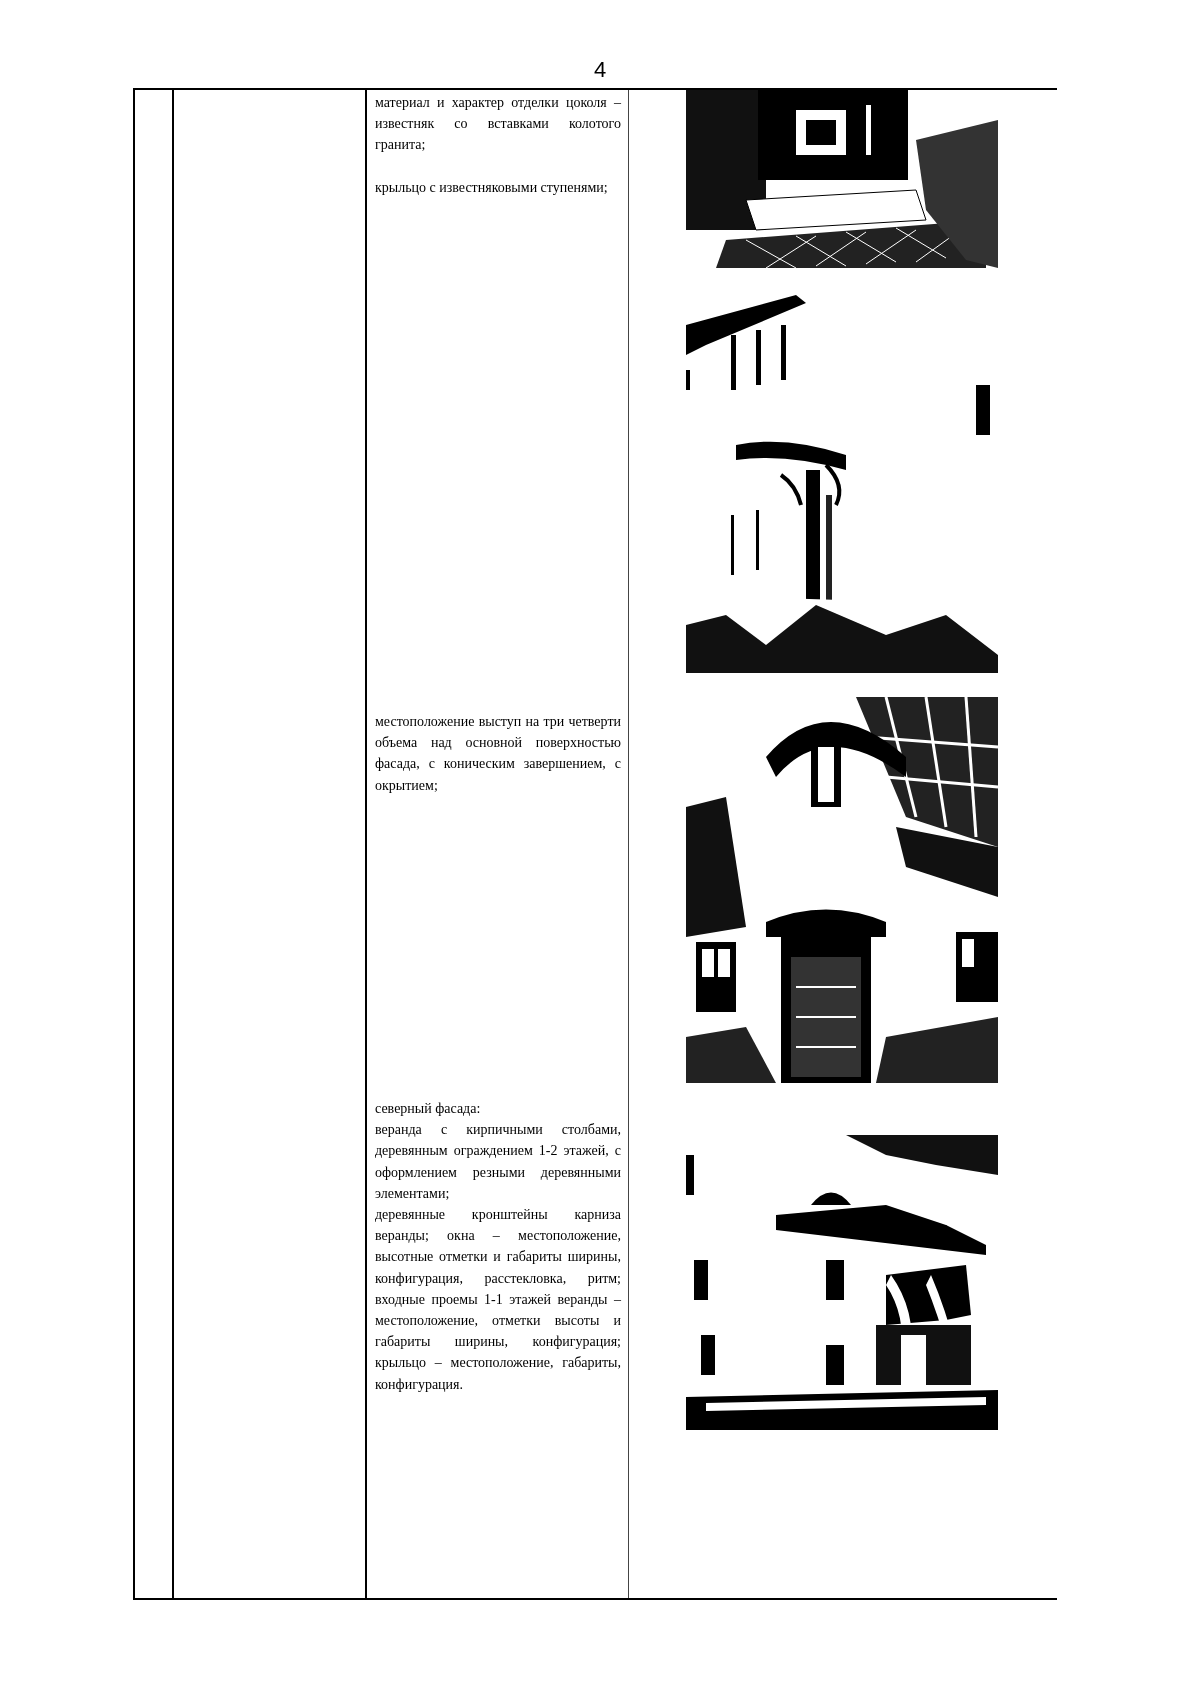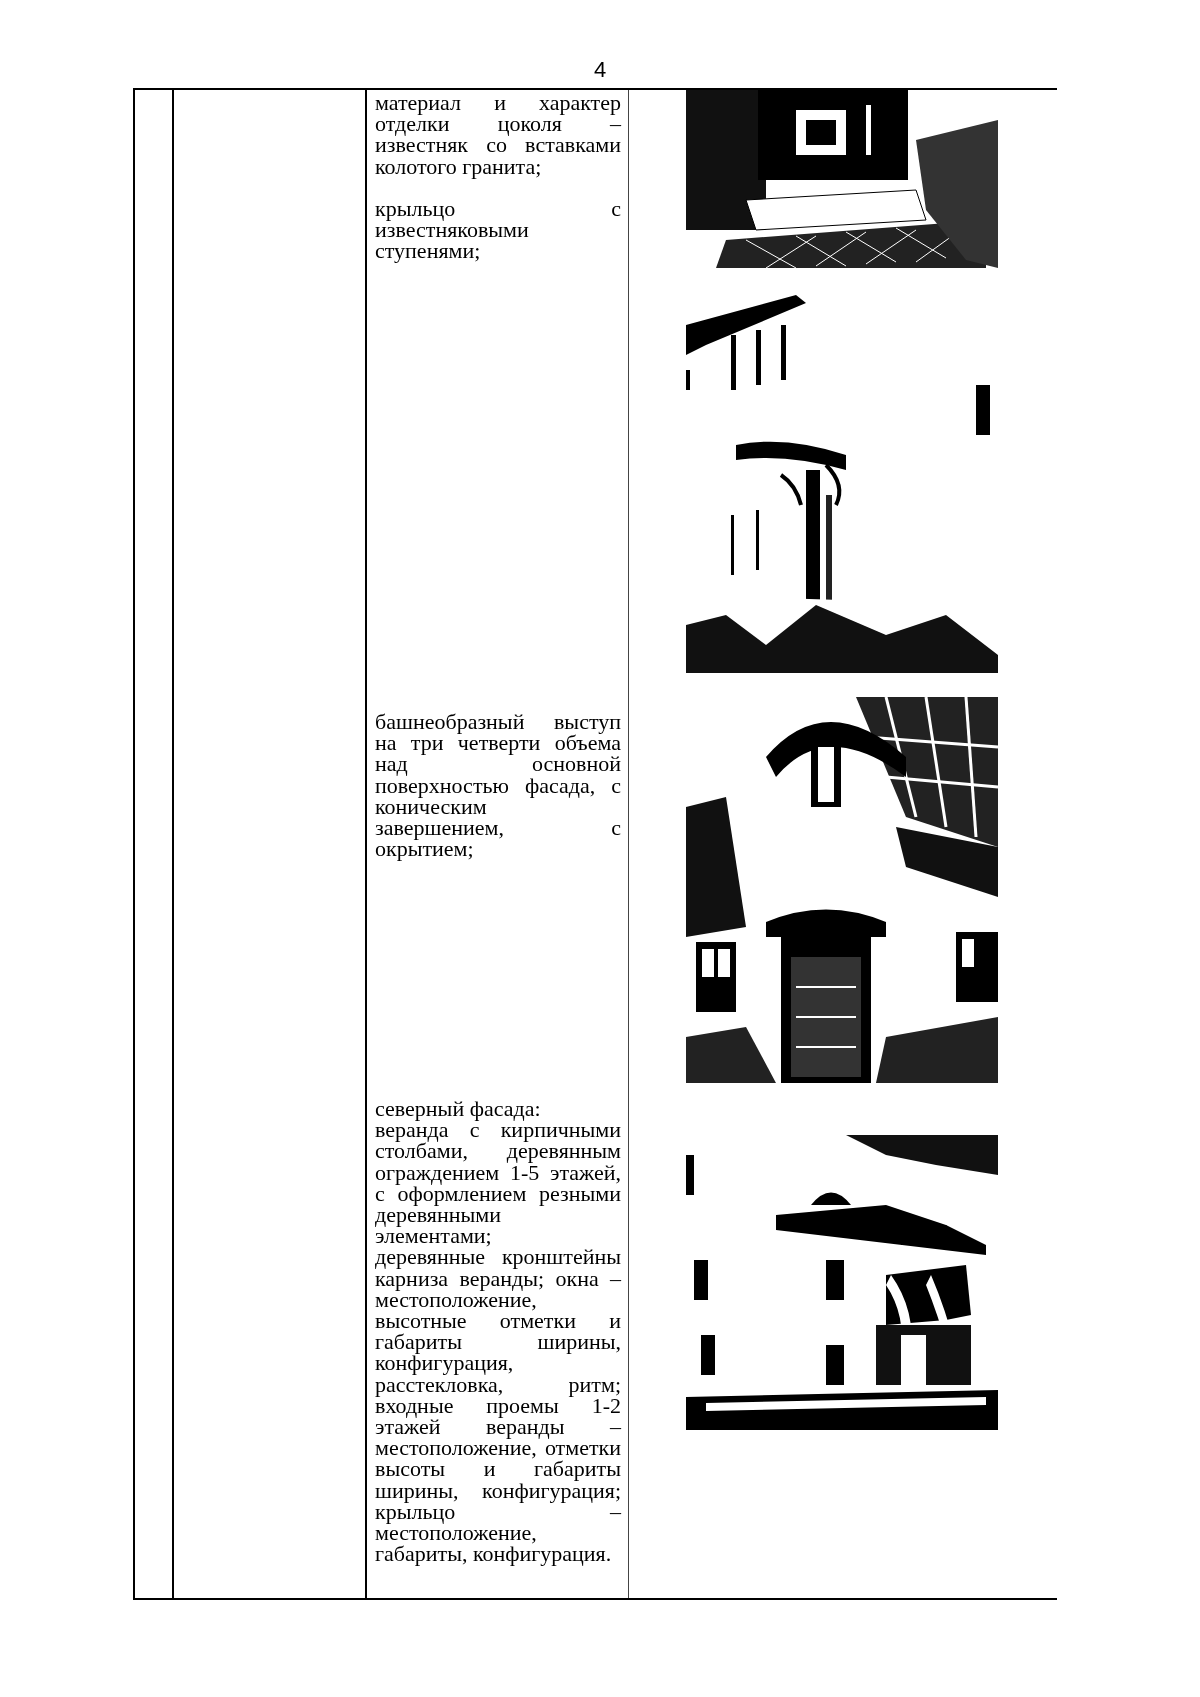--- a/index.html
+++ b/index.html
@@ -4,46 +4,46 @@
   <style>
     html, body { margin: 0; padding: 0; background: #ffffff; }
     body { width: 1200px; height: 1697px; position: relative; overflow: hidden; font-family: "Liberation Serif", "DejaVu Serif", serif; color: #000; }
     .page-number { position: absolute; top: 58px; left: 0; width: 1200px; text-align: center; font-family: "Liberation Sans", sans-serif; font-size: 22px; line-height: 24px; }
     .table { position: absolute; left: 133px; top: 88px; width: 924px; height: 1512px; border-top: 2px solid #000; border-bottom: 2px solid #000; border-left: 2px solid #000; box-sizing: border-box; }
     .col { position: absolute; top: 0; bottom: 0; box-sizing: border-box; }
     .col-1 { left: 0; width: 39px; border-right: 2px solid #000; }
     .col-2 { left: 39px; width: 193px; border-right: 2px solid #000; }
     .col-3 { left: 232px; width: 262px; border-right: 1px solid #444; padding: 4px 12px 0 8px; }
     .col-4 { left: 494px; width: 430px; }
-    .text-block { position: absolute; left: 8px; width: 246px; font-size: 22px; line-height: 21.2px; text-align: justify; }
+    .text-block { position: absolute; left: 8px; width: 246px; font-size: 14px; line-height: 21.2px; text-align: justify; }
     .text-block p { margin: 0; }
     .photo { position: absolute; background: #fff; overflow: hidden; }
     .photo svg { width: 100%; height: 100%; display: block; }
   </style>
 </head>
 <body>
 
 <div class="page-number">4</div>
 
 <div class="table">
   <div class="col col-1"></div>
   <div class="col col-2"></div>
   <div class="col col-3">
     <div class="text-block" style="top:2px;">
       <p>материал и характер отделки цоколя – известняк со вставками колотого гранита;</p>
       <p style="height:21px;"></p>
       <p>крыльцо с известняковыми ступенями;</p>
     </div>
     <div class="text-block" style="top:621px;">
-      <p>башнеобразный выступ на три четверти объема над основной поверхностью фасада, с коническим завершением, с окрытием;</p>
+      <p>местоположение выступ на три четверти объема над основной поверхностью фасада, с коническим завершением, с окрытием;</p>
     </div>
     <div class="text-block" style="top:1008px;">
       <p style="text-align:left;">северный фасада:</p>
-      <p>веранда с кирпичными столбами, деревянным ограждением 1-5 этажей, с оформлением резными деревянными элементами;</p>
-      <p>деревянные кронштейны карниза веранды; окна – местоположение, высотные отметки и габариты ширины, конфигурация, расстекловка, ритм; входные проемы 1-2 этажей веранды – местоположение, отметки высоты и габариты ширины, конфигурация; крыльцо – местоположение, габариты, конфигурация.</p>
+      <p>веранда с кирпичными столбами, деревянным ограждением 1-2 этажей, с оформлением резными деревянными элементами;</p>
+      <p>деревянные кронштейны карниза веранды; окна – местоположение, высотные отметки и габариты ширины, конфигурация, расстекловка, ритм; входные проемы 1-1 этажей веранды – местоположение, отметки высоты и габариты ширины, конфигурация; крыльцо – местоположение, габариты, конфигурация.</p>
     </div>
   </div>
   <div class="col col-4">
 
     <div class="photo" style="left:57px; top:0px; width:312px; height:178px;">
       <svg viewBox="0 0 312 178" preserveAspectRatio="none">
         <rect x="0" y="0" width="312" height="178" fill="#fff"></rect>
         <rect x="0" y="0" width="80" height="140" fill="#111"></rect>
         <rect x="72" y="0" width="150" height="90" fill="#000"></rect>
         <rect x="110" y="20" width="50" height="45" fill="#fff"></rect>

